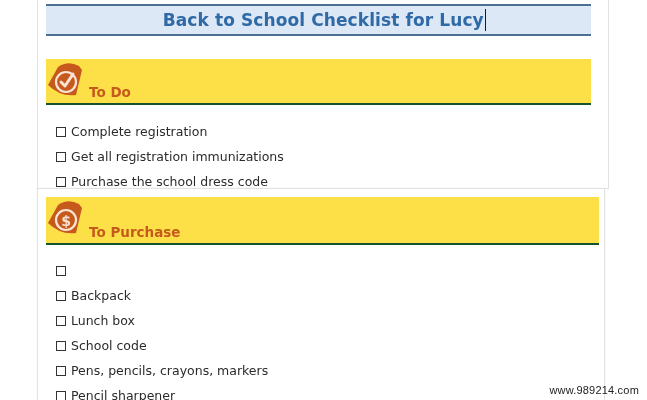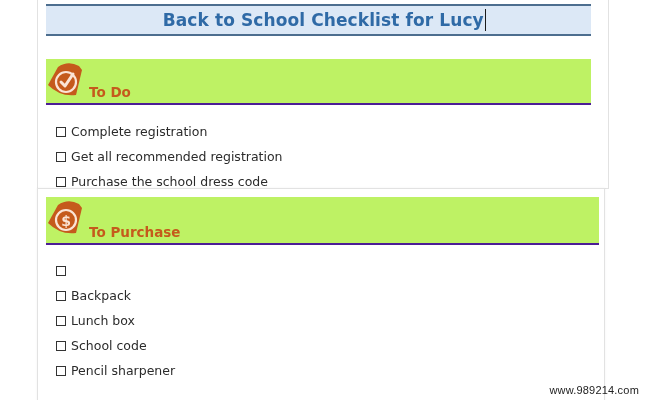--- a/index.html
+++ b/index.html
@@ -60,22 +60,22 @@
       display: inline-block;
       width: 1.5px;
       height: 22px;
       background: #1a1a1a;
       margin-left: 1px;
       vertical-align: middle;
     }
     .section-header {
       position: absolute;
       left: 8px;
-      background: #bef264;
-      border-bottom: 2px solid #4c1d95;
+      background: #fde047;
+      border-bottom: 2px solid #14532d;
       box-sizing: border-box;
       text-decoration: underline;
     }
     .panel-1 .section-header {
       top: 60px;
       width: 545px;
       height: 46px;
     }
     .panel-2 .section-header {
       top: 8px;
@@ -149,21 +149,21 @@
     <span class="section-title">To Do</span>
   </div>
 
   <ul class="list">
     <li class="list-item">
       <span class="checkbox"></span>
       <span>Complete registration</span>
     </li>
     <li class="list-item">
       <span class="checkbox"></span>
-      <span>Get all recommended registration</span>
+      <span>Get all registration immunizations</span>
     </li>
     <li class="list-item">
       <span class="checkbox"></span>
       <span>Purchase the school dress code</span>
     </li>
   </ul>
 </div>
 
 <div class="panel panel-2">
   <div class="section-header">
@@ -186,18 +186,22 @@
     <li class="list-item">
       <span class="checkbox"></span>
       <span>Lunch box</span>
     </li>
     <li class="list-item">
       <span class="checkbox"></span>
       <span>School code</span>
     </li>
     <li class="list-item">
       <span class="checkbox"></span>
+      <span>Pens, pencils, crayons, markers</span>
+    </li>
+    <li class="list-item">
+      <span class="checkbox"></span>
       <span>Pencil sharpener</span>
     </li>
   </ul>
 </div>
 
 <div class="watermark">www.989214.com</div>
 
 </body></html>

